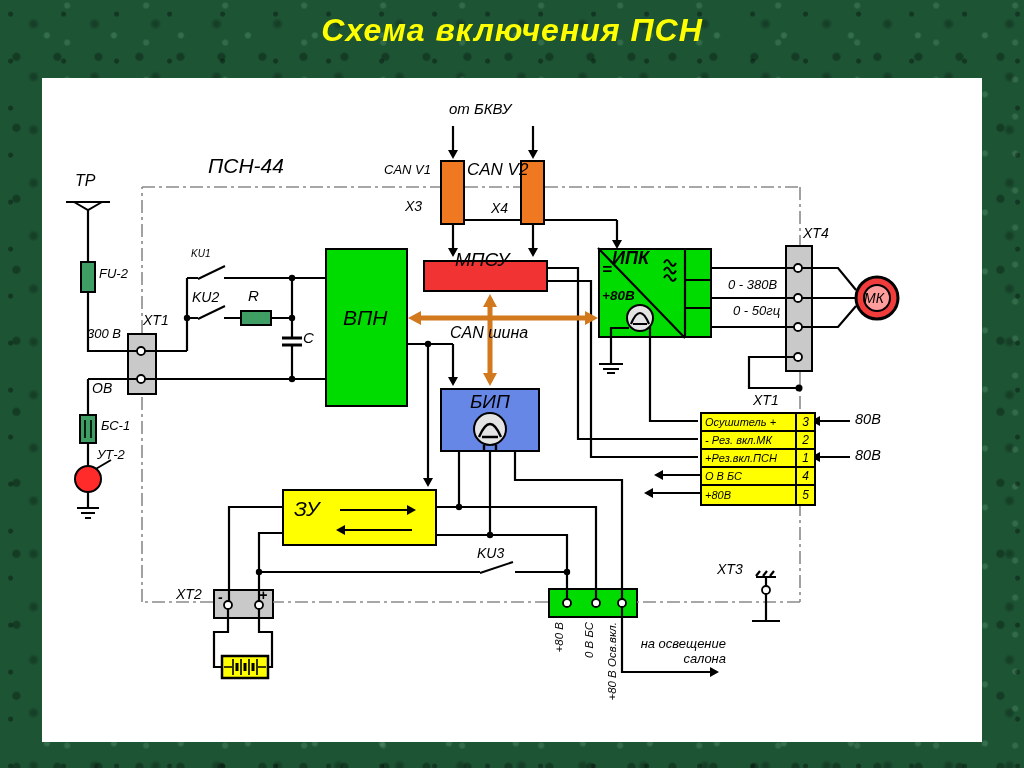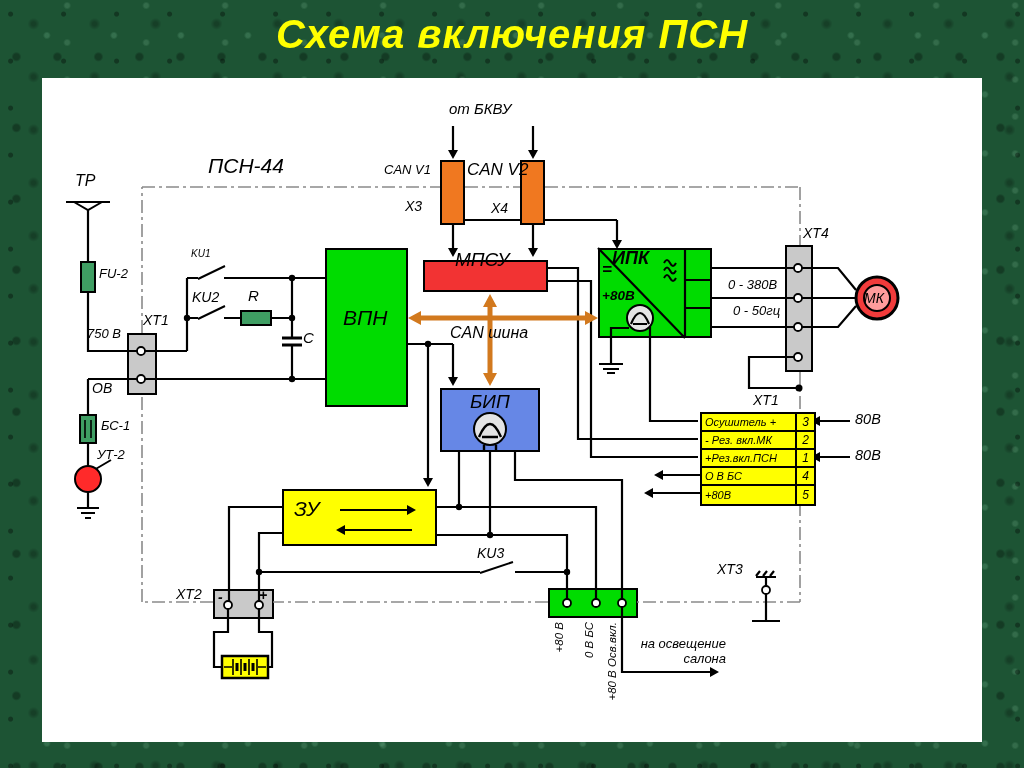--- a/index.html
+++ b/index.html
@@ -7,21 +7,21 @@
     font-family:"Liberation Sans",sans-serif;
     background-color:var(--bg,#1d5434);
     background-image:
       radial-gradient(circle at 20% 30%, rgba(0,0,0,.35) 0 2px, transparent 3px),
       radial-gradient(circle at 70% 60%, rgba(120,190,150,.25) 0 2px, transparent 4px),
       radial-gradient(circle at 40% 80%, rgba(0,0,0,.3) 0 3px, transparent 5px),
       radial-gradient(circle at 85% 15%, rgba(140,200,160,.2) 0 2px, transparent 4px),
       radial-gradient(circle at 55% 45%, rgba(0,0,0,.25) 0 2px, transparent 6px);
     background-size:53px 47px,67px 59px,41px 71px,79px 37px,61px 53px;}
   .title{position:absolute;left:0;top:12px;width:100%;text-align:center;
-    color:var(--title,#ffff00);font-size:40px;font-weight:bold;font-style:italic;letter-spacing:1px;}
+    color:var(--title,#ffff00);font-size:32px;font-weight:bold;font-style:italic;letter-spacing:1px;}
   .panel{position:absolute;left:42px;top:78px;width:940px;height:664px;background:#ffffff;}
   .blk{position:absolute;border:2px solid #000;box-sizing:border-box;z-index:5;}
   svg.wires{position:absolute;left:0;top:0;z-index:10;pointer-events:none;}
   .lab{position:absolute;font-style:italic;color:#000;white-space:nowrap;line-height:1;z-index:20;}
   .vlab{position:absolute;font-style:italic;color:#000;z-index:20;writing-mode:vertical-rl;
     transform:rotate(180deg);font-size:11.5px;line-height:1;}
   .tbl{position:absolute;left:700px;top:412px;width:116px;border:2px solid #000;
     background:var(--yellow,#ffff00);box-sizing:border-box;z-index:12;}
   .trow{display:flex;height:18px;border-bottom:2px solid #000;box-sizing:border-box;}
   .trow:last-child{border-bottom:none;}
@@ -168,21 +168,21 @@
   </svg>
 
   <div class="lab" style="left:208px;top:155px;font-size:21px;">ПСН-44</div>
   <div class="lab" style="left:449px;top:101px;font-size:15px;">от БКВУ</div>
   <div class="lab" style="left:384px;top:163px;font-size:13px;">CAN V1</div>
   <div class="lab" style="left:467px;top:161px;font-size:17px;">CAN V2</div>
   <div class="lab" style="left:405px;top:199px;font-size:14px;">X3</div>
   <div class="lab" style="left:491px;top:201px;font-size:14px;">X4</div>
   <div class="lab" style="left:75px;top:173px;font-size:16px;">ТР</div>
   <div class="lab" style="left:99px;top:267px;font-size:13px;">FU-2</div>
-  <div class="lab" style="left:87px;top:327px;font-size:13px;">750 В</div>
+  <div class="lab" style="left:87px;top:327px;font-size:13px;">300 В</div>
   <div class="lab" style="left:143px;top:313px;font-size:14px;">XT1</div>
   <div class="lab" style="left:92px;top:381px;font-size:14px;">ОВ</div>
   <div class="lab" style="left:101px;top:419px;font-size:13px;">БС-1</div>
   <div class="lab" style="left:97px;top:448px;font-size:13px;">УТ-2</div>
   <div class="lab" style="left:191px;top:249px;font-size:10px;">KU1</div>
   <div class="lab" style="left:192px;top:290px;font-size:14px;">KU2</div>
   <div class="lab" style="left:248px;top:288px;font-size:15px;">R</div>
   <div class="lab" style="left:303px;top:330px;font-size:15px;">C</div>
   <div class="lab" style="left:343px;top:307px;font-size:21px;">ВПН</div>
   <div class="lab" style="left:455px;top:250px;font-size:19px;">МПСУ</div>

